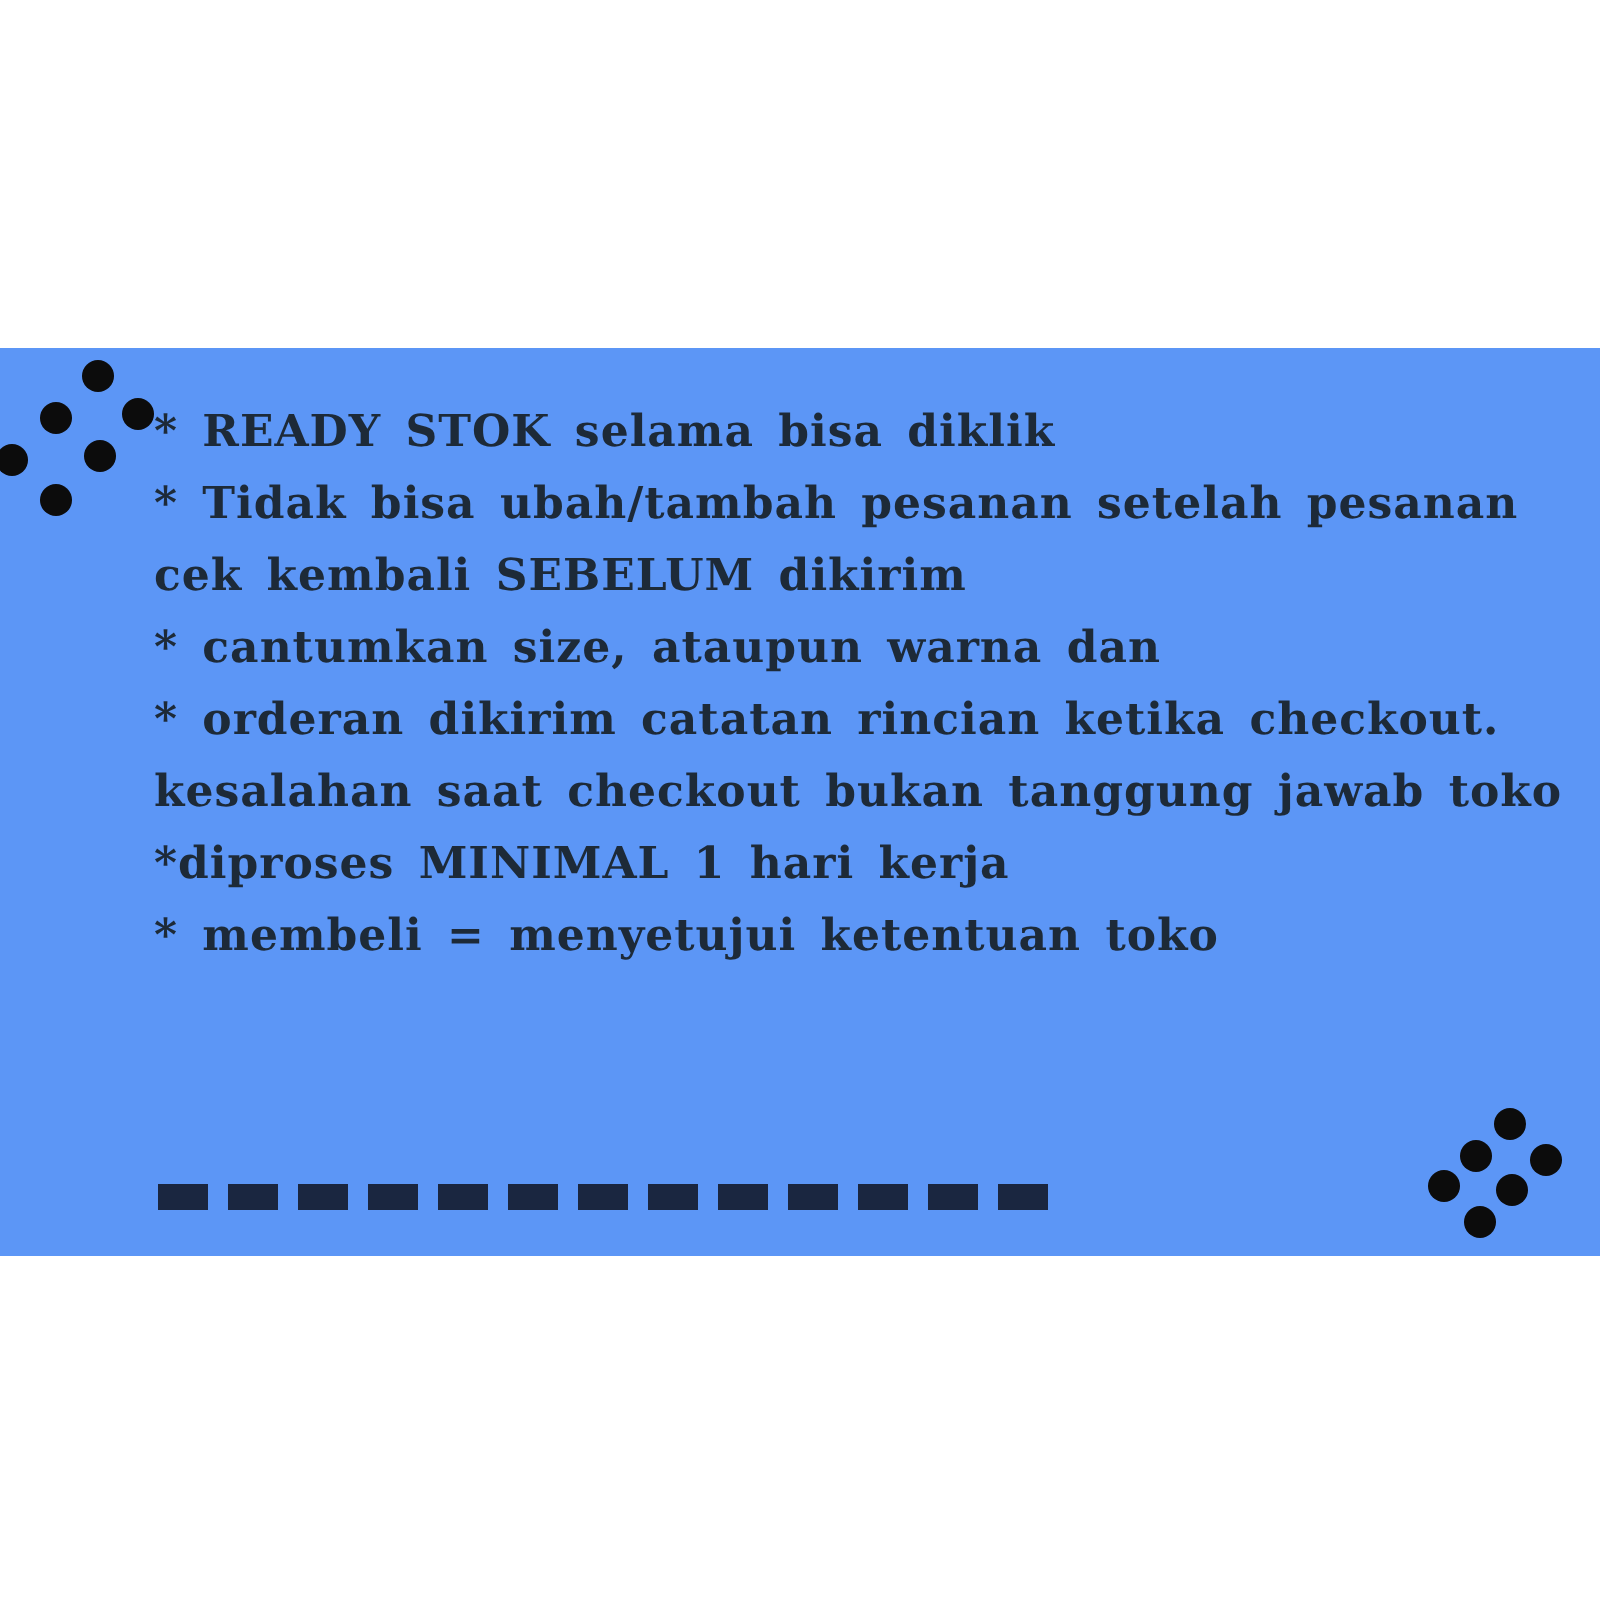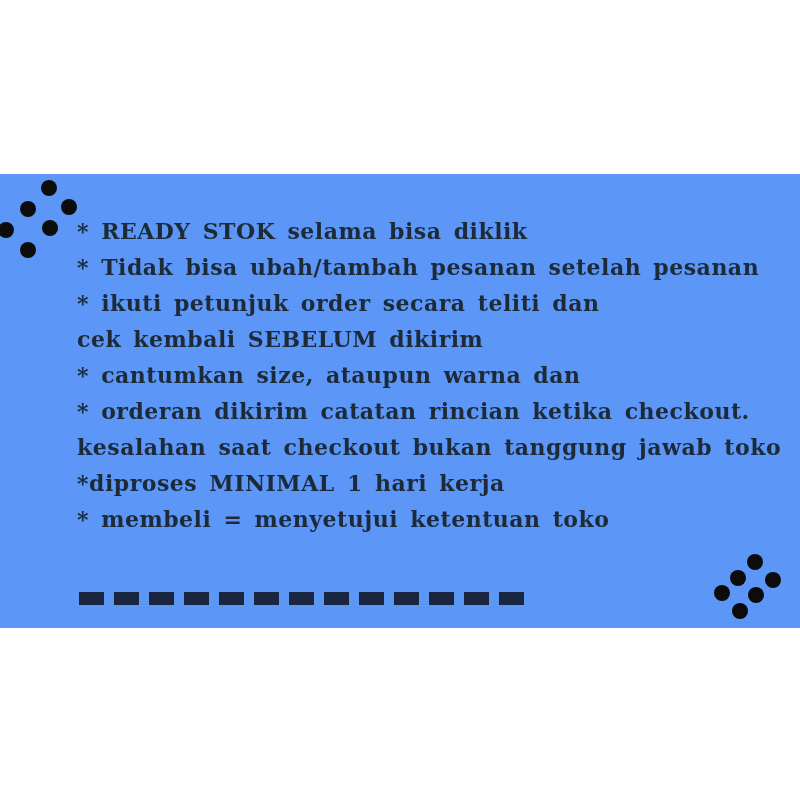--- a/index.html
+++ b/index.html
@@ -26,21 +26,21 @@
   .dot {
     position: absolute;
     width: 16px;
     height: 16px;
     border-radius: 50%;
     background: var(--dot-color, #0c0c0c);
   }
   .rules {
     position: absolute;
     left: 77px;
-    top: 213px;
+    top: 198px;
     width: 723px;
     color: var(--text-color, #1d2a38);
     font-size: 22px;
     font-weight: bold;
     line-height: 36px;
     letter-spacing: 0.5px;
     word-spacing: 4px;
   }
   .rule-line {
     white-space: nowrap;
@@ -83,21 +83,20 @@
     <span class="dot" style="left:730px; top:570px;"></span>
     <span class="dot" style="left:765px; top:572px;"></span>
     <span class="dot" style="left:714px; top:585px;"></span>
     <span class="dot" style="left:748px; top:587px;"></span>
     <span class="dot" style="left:732px; top:603px;"></span>
   </div>
 
   <div class="rules">
     <div class="rule-line">* READY STOK selama bisa diklik</div>
     <div class="rule-line">* Tidak bisa ubah/tambah pesanan setelah pesanan</div>
-    <div class="rule-line">* ikuti petunjuk order secara teliti dan</div>
     <div class="rule-line">cek kembali SEBELUM dikirim</div>
     <div class="rule-line">* cantumkan size, ataupun warna dan</div>
     <div class="rule-line">* orderan dikirim catatan rincian ketika checkout.</div>
     <div class="rule-line">kesalahan saat checkout bukan tanggung jawab toko</div>
     <div class="rule-line">*diproses MINIMAL 1 hari kerja</div>
     <div class="rule-line">* membeli = menyetujui ketentuan toko</div>
   </div>
 
   <div class="dash-divider">
       <span class="dash"></span>

